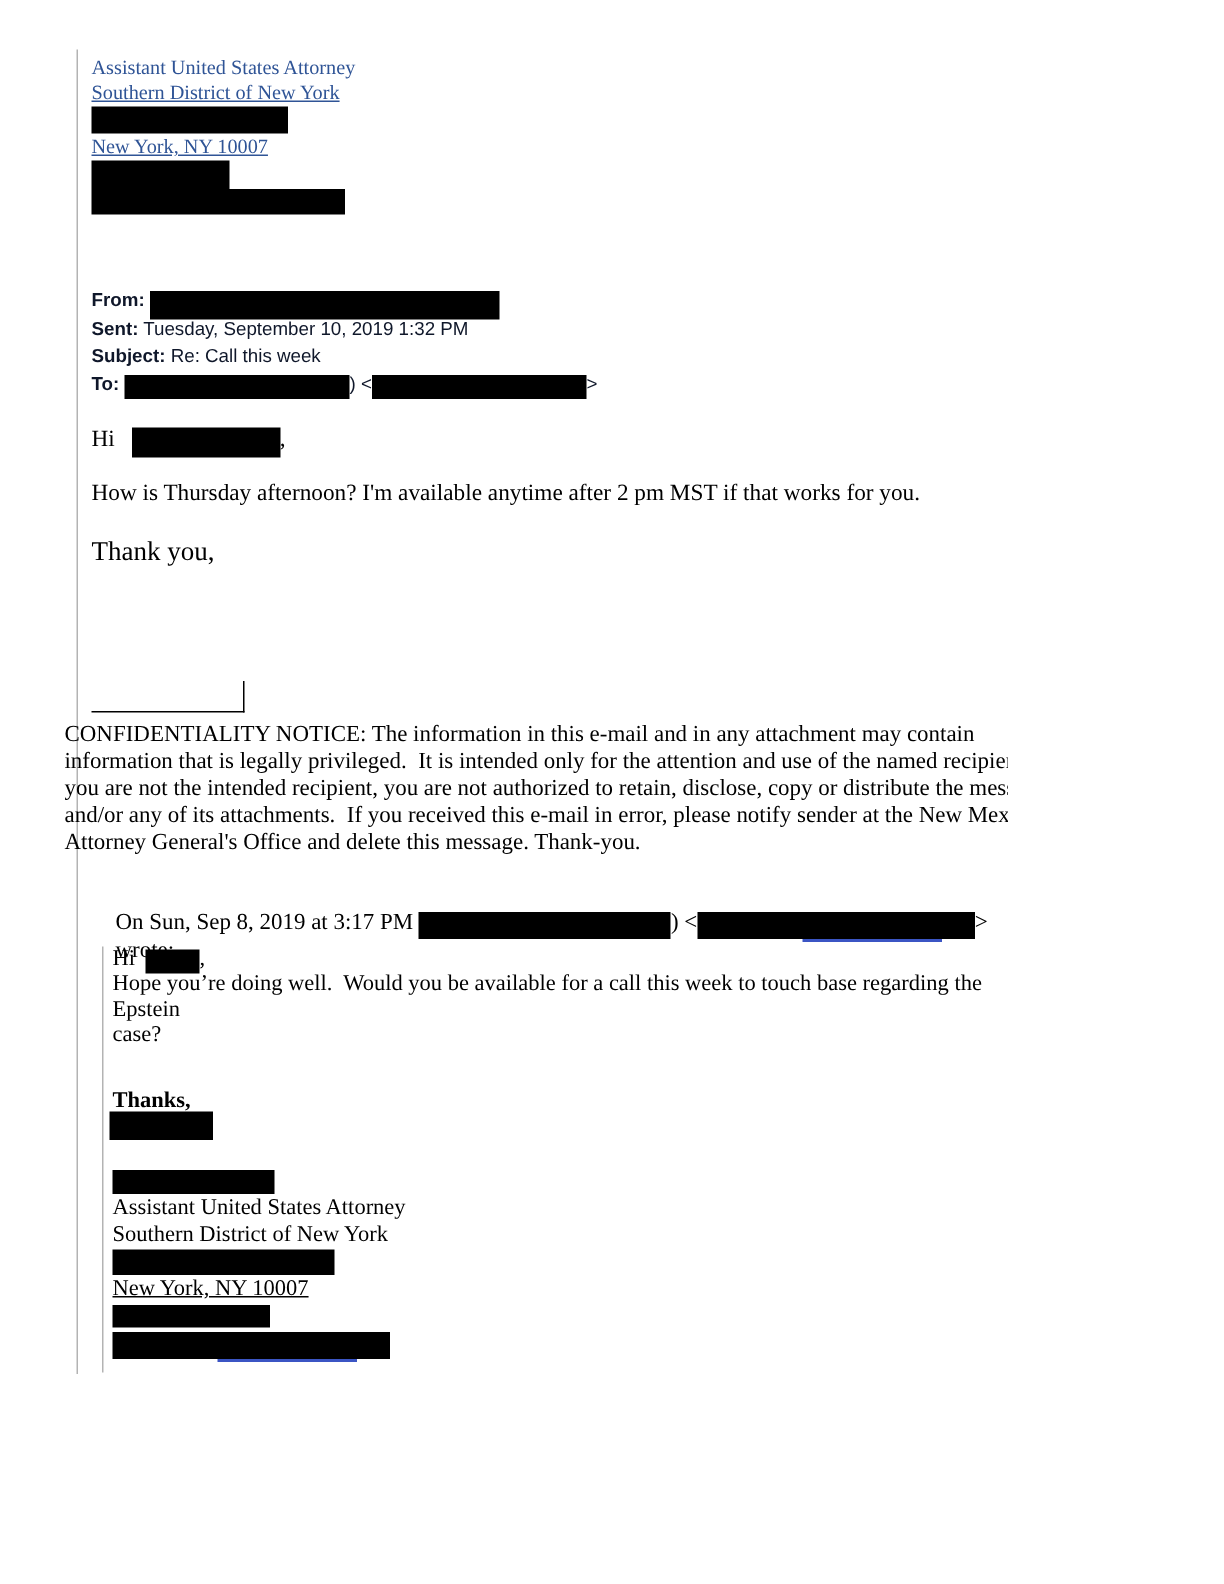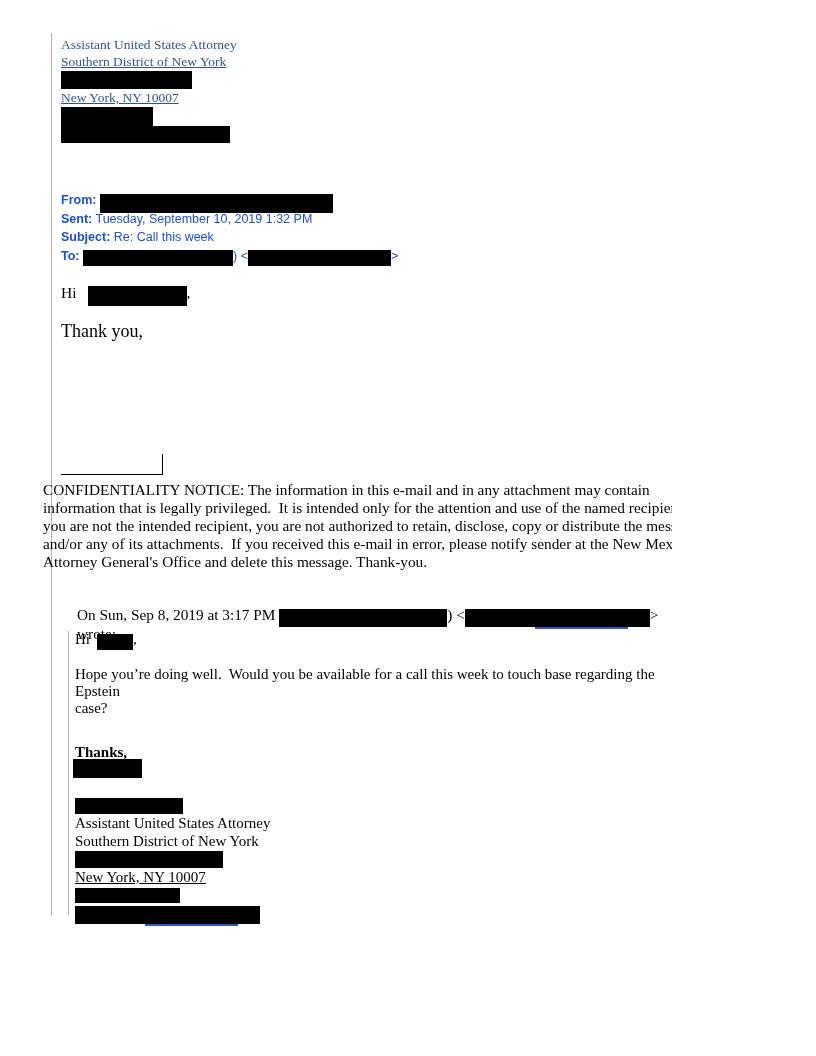--- a/index.html
+++ b/index.html
@@ -16,21 +16,21 @@
   .bar.block{display:block;}
   .blue-peek{position:relative;}
   .blue-peek::after{content:"";position:absolute;left:38%;right:12%;bottom:-2px;height:2px;background:#3b55c4;}
 
   
   .top-sig{position:absolute;left:61px;top:36px;font-size:13.5px;line-height:17px;color:#2F5496;}
   .top-sig .lnk{color:#2F5496;text-decoration:underline;cursor:pointer;}
 
   
   .mail-header{position:absolute;left:61px;top:191px;font-family:"Liberation Sans", sans-serif;
-               font-size:12.5px;line-height:18.5px;color:#1d4ed8;}
+               font-size:12.5px;line-height:18.5px;color:#0f172a;}
   .mail-header b{font-weight:700;}
   .mail-header .bar{height:16px;margin-bottom:-3px;}
 
   
   .msg-body{position:absolute;left:61px;top:283px;font-size:15.5px;line-height:19px;}
   .msg-body .greeting .bar{width:99px;height:20px;margin-left:11px;margin-bottom:-4px;}
   .msg-body p{margin:0;}
   .msg-body .para{margin-top:17px;}
   .msg-body .closing{margin-top:20px;font-size:18px;}
 
@@ -41,21 +41,21 @@
   .confidentiality{position:absolute;left:43px;top:481px;width:712px;
                    font-size:15.3px;line-height:18px;white-space:pre-wrap;}
 
   
   .quote-attrib{position:absolute;left:77px;top:605px;font-size:15.3px;line-height:19px;}
   .quote-attrib .bar{height:18px;margin-bottom:-4px;}
 
   
   .quoted{position:absolute;left:75px;top:631px;font-size:15px;line-height:17px;}
   .quoted .greeting .bar{width:36px;height:16px;margin-left:7px;margin-bottom:-3px;}
-  .quoted .para{margin-top:18px;white-space:pre-wrap;}
+  .quoted .para{white-space:pre-wrap;}
   .quoted .closing{margin-top:27px;font-weight:bold;}
   .quoted .bar-name1{width:69px;height:19px;margin-left:-2px;margin-top:-2px;}
   .quoted .bar-name2{width:108px;height:16px;margin-top:20px;}
   .quoted .sig-line{line-height:18px;}
   .quoted .bar-addr1{width:148px;height:17px;margin-top:1px;}
   .quoted .city{text-decoration:underline;cursor:pointer;color:#000;}
   .quoted .bar-phone{width:105px;height:15px;margin-top:2px;}
   .quoted .bar-email{width:185px;height:18px;margin-top:3px;}
 </style>
 </head>
@@ -89,20 +89,21 @@
     <div>
       <b>To:</b>
       <span class="bar" style="width:150px;"></span><span>) &lt;</span><span class="bar" style="width:143px;"></span><span>&gt;</span>
     </div>
   </div>
 
   <div class="msg-body">
     <div class="greeting">
       <span>Hi</span><span class="bar"></span><span>,</span>
     </div>
+    <p class="para">How is Thursday afternoon? I'm available anytime after 2 pm MST if that works for you.</p>
     <p class="closing">Thank you,</p>
   </div>
 
   <div class="sig-box"></div>
 
   <div class="confidentiality">CONFIDENTIALITY NOTICE: The information in this e-mail and in any attachment may contain
 information that is legally privileged.  It is intended only for the attention and use of the named recipient.  If
 you are not the intended recipient, you are not authorized to retain, disclose, copy or distribute the message
 and/or any of its attachments.  If you received this e-mail in error, please notify sender at the New Mexico
 Attorney General's Office and delete this message. Thank-you.</div>

